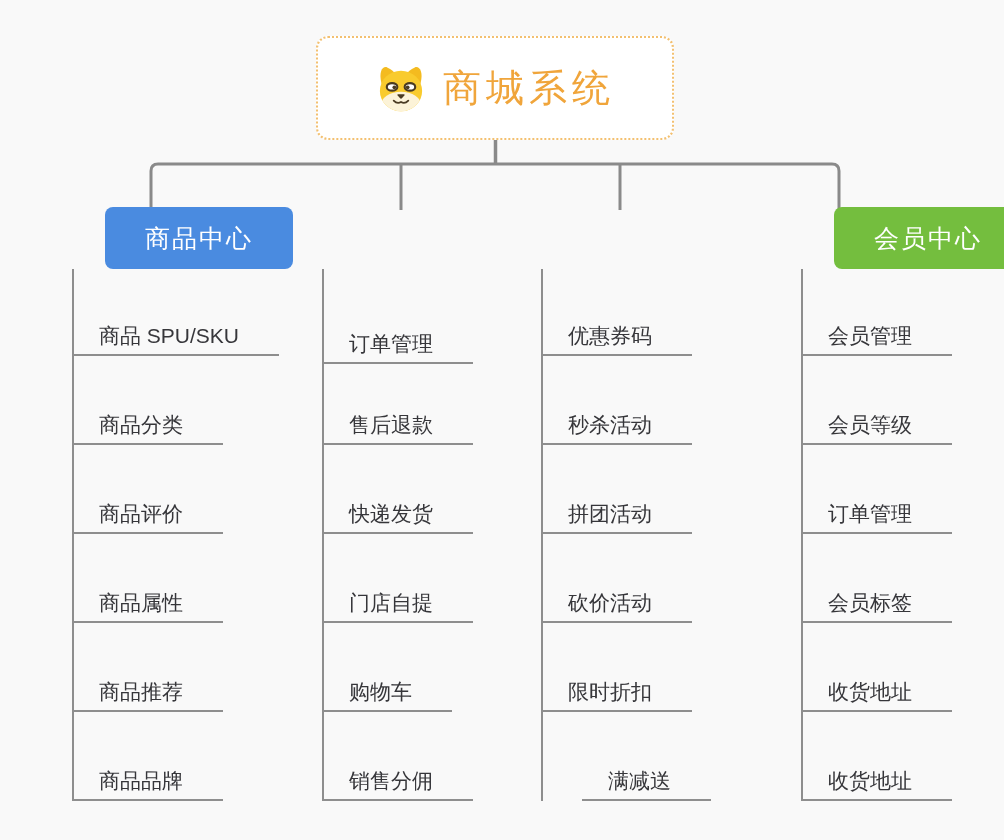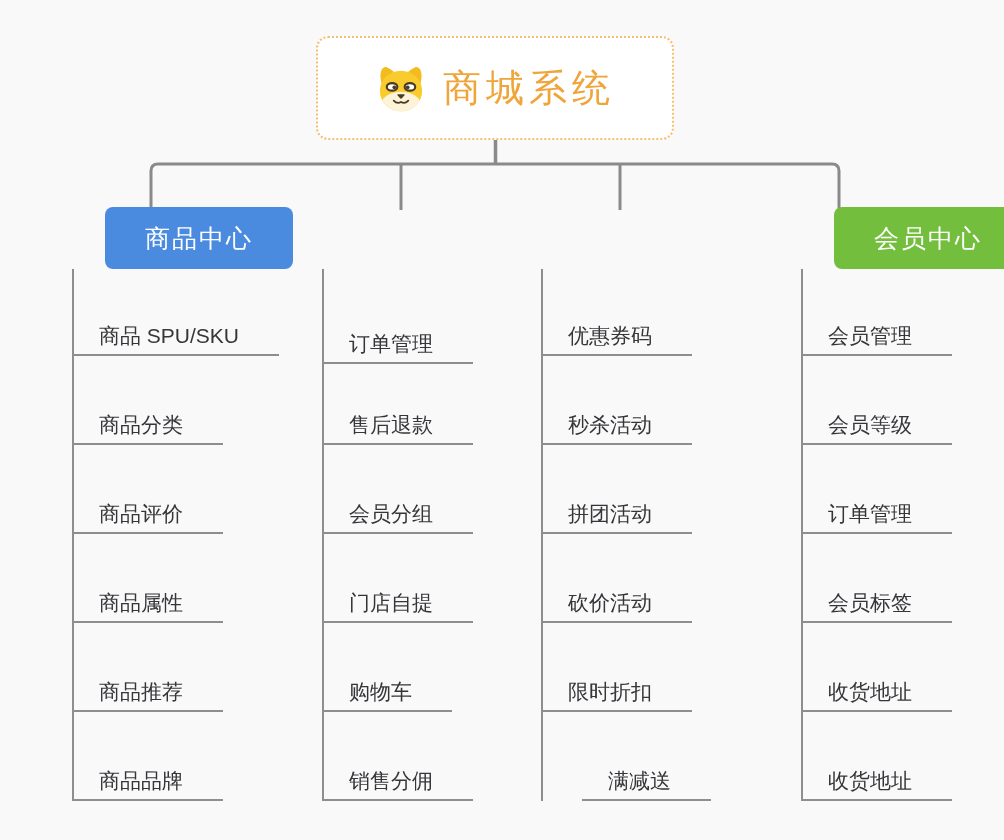--- a/index.html
+++ b/index.html
@@ -141,21 +141,21 @@
   </div>
     </div>
 
     <div class="branch" style="left: 307px;">
       <div class="branch-vline"></div>
       <div class="items">
     <div class="item" style="top: 124px;">订单管理</div>
 
     <div class="item" style="top: 205px;">售后退款</div>
 
-    <div class="item" style="top: 294px;">会员分组</div>
+    <div class="item" style="top: 294px;">快递发货</div>
 
     <div class="item" style="top: 383px;">门店自提</div>
 
     <div class="item" style="top: 472px;">购物车</div>
 
     <div class="item" style="top: 561px;">销售分佣</div>
   </div>
     </div>
 
     <div class="branch" style="left: 526px;">

